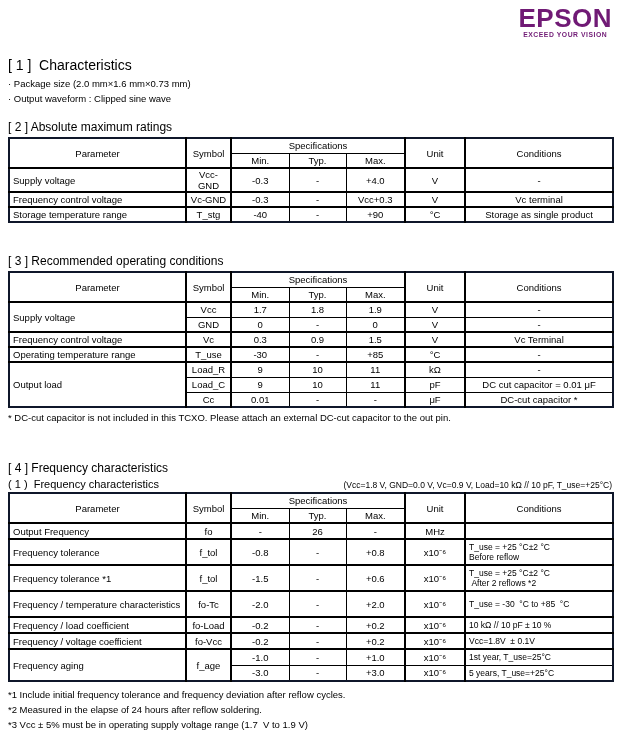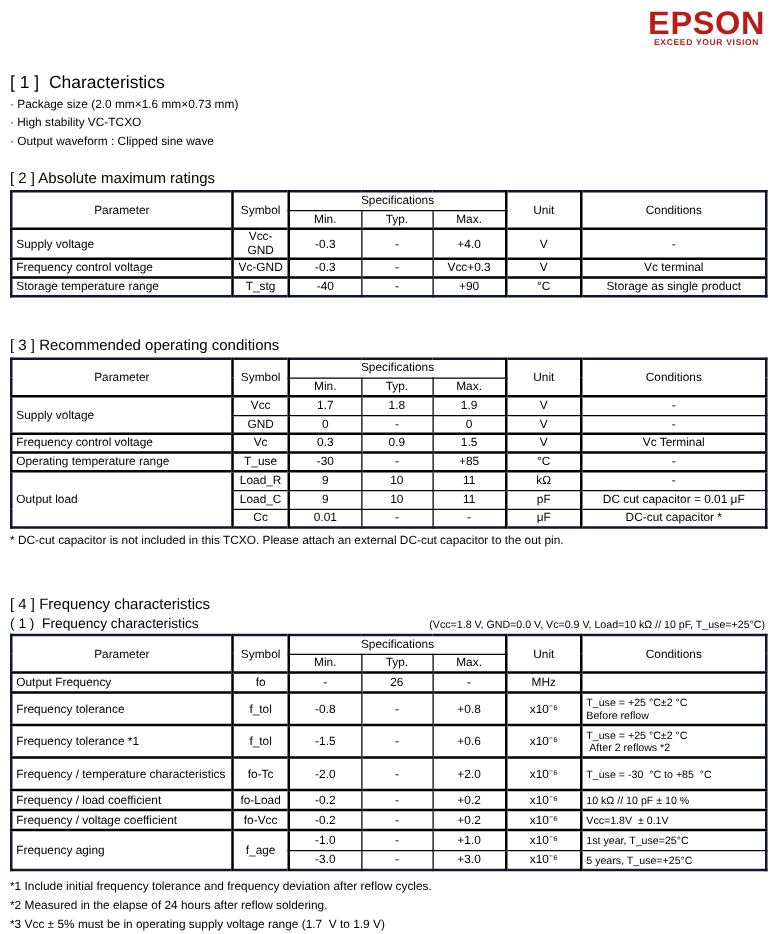--- a/index.html
+++ b/index.html
@@ -49,30 +49,29 @@
   #t4 tbody tr { height: 16px; }
   #t4 tbody tr.h2 { height: 26px; }
   .cl { text-align: left !important; padding-left: 3px !important; font-size: 8.5px !important; line-height: 10.5px !important; }
   .cline { display: block; }
   #t4 { margin-top: 2px; }
 </style>
 </head>
 <body>
 
 <div class="logo-wrap">
-  <div class="logo" style="color: #b91c1c;">
+  <div class="logo" style="color: #701a75;">
     <div class="logo-brand">EPSON</div>
     <div class="logo-tagline">EXCEED YOUR VISION</div>
   </div>
 </div>
 
 <div class="sec-title" id="s1-title">[ 1 ]  Characteristics</div>
 <div class="bullets">
   <div class="bullet">· Package size (2.0 mm×1.6 mm×0.73 mm)</div>
-  <div class="bullet">· High stability VC-TCXO</div>
   <div class="bullet">· Output waveform : Clipped sine wave</div>
 </div>
 
 <div class="sec-title sm" id="s2-title">[ 2 ] Absolute maximum ratings</div>
 <table class="spec" id="t2">
   <colgroup>
       <col style="width:177px">
       <col style="width:45px">
       <col style="width:58px">
       <col style="width:57px">

